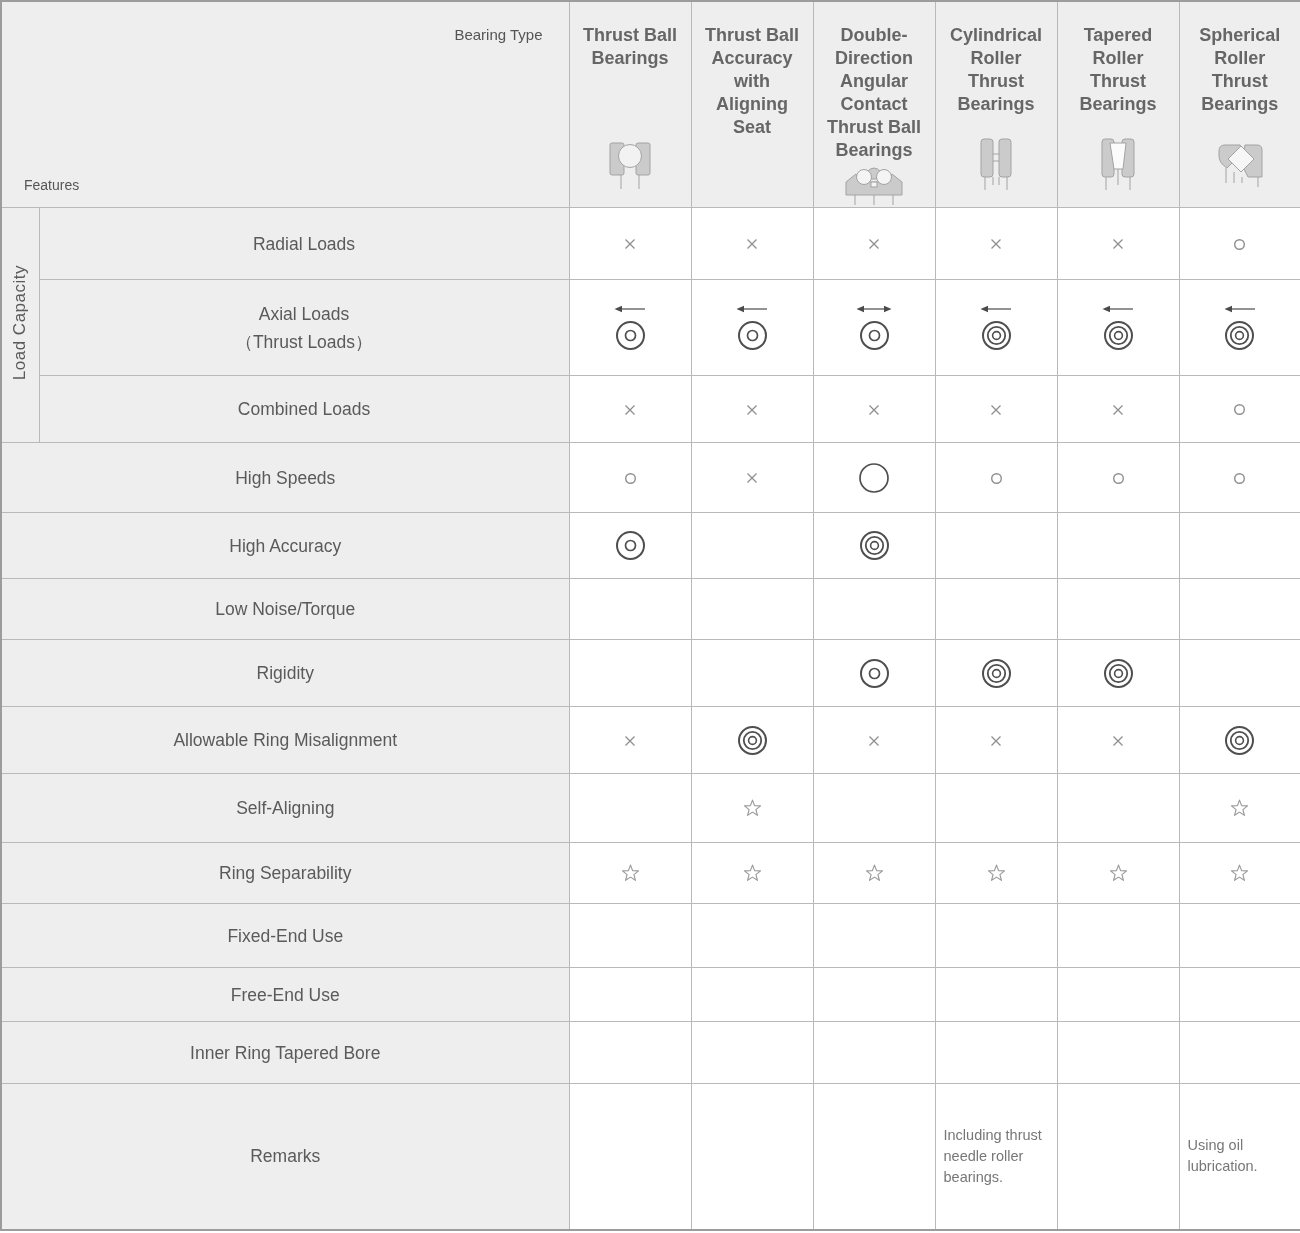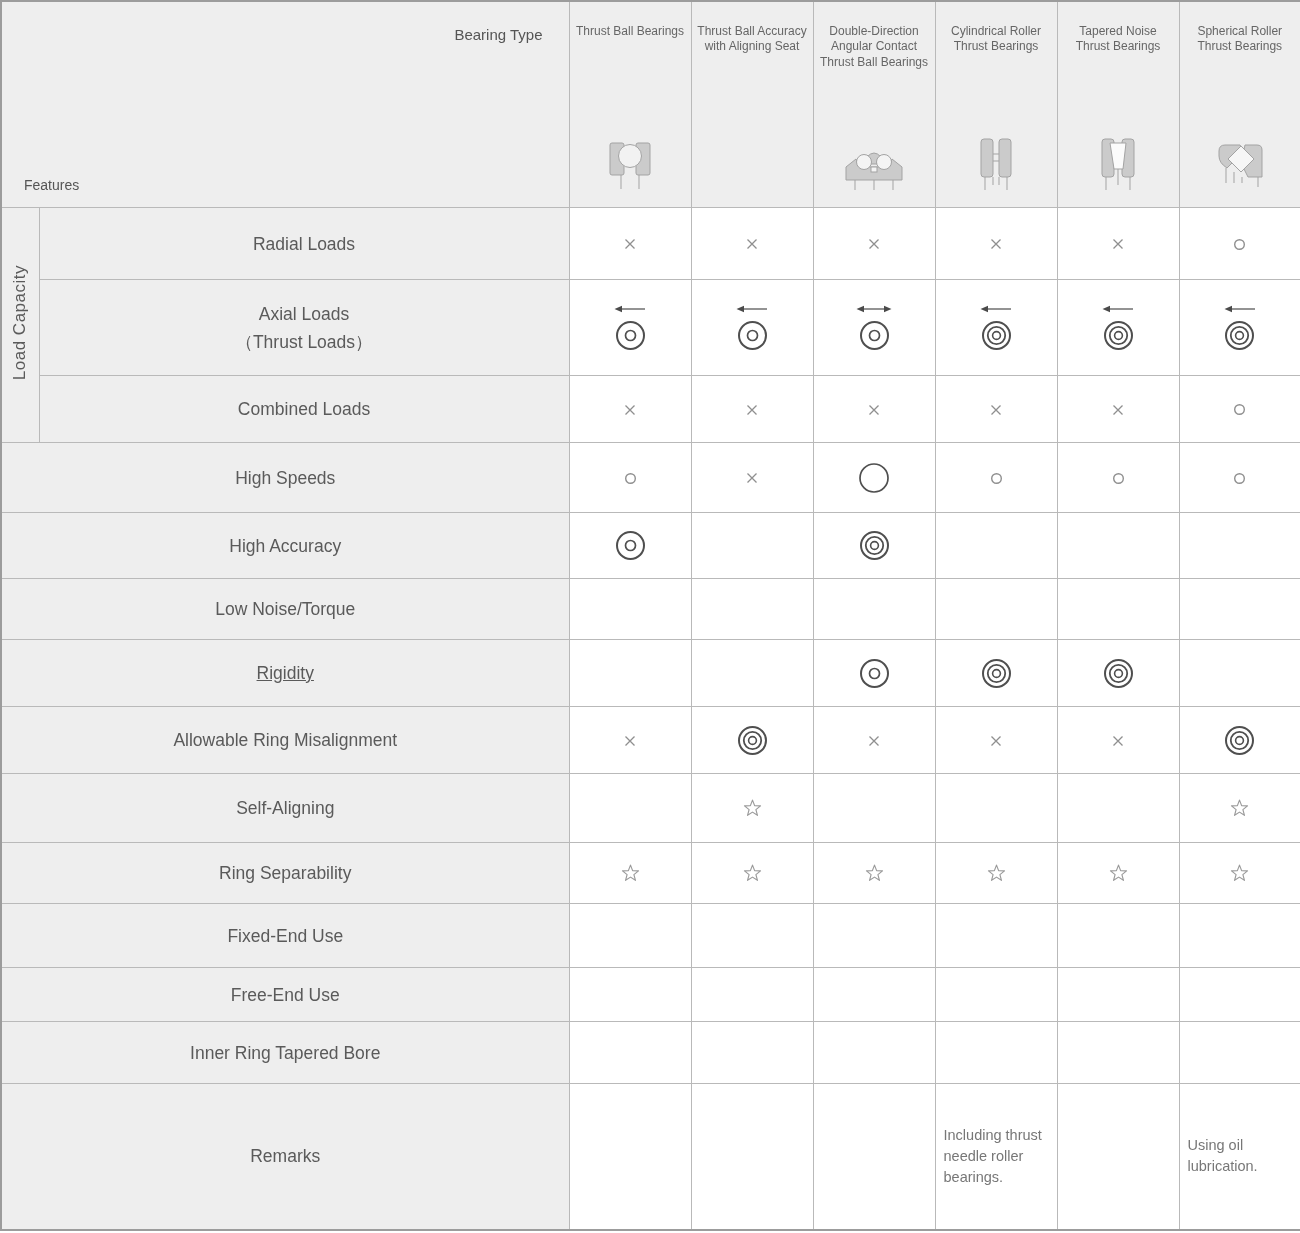--- a/index.html
+++ b/index.html
@@ -31,23 +31,24 @@
     position: absolute; bottom: 14px; left: 22px;
     font-size: 14px; color: #555;
   }
   th.colhead { background: #eeeeee; font-weight: normal; padding: 0; }
   .ch-wrap {
     display: flex; flex-direction: column; align-items: center;
     height: 205px; width: 100%;
   }
   .ch-label {
     padding: 22px 5px 0 5px;
-    font-size: 12px; line-height: 1.28; color: #666;
+    font-size: 18px; line-height: 1.28; color: #666;
     text-align: center;
     overflow-wrap: break-word;
+    font-weight: bold;
   }
   .ch-icon { margin-top: auto; margin-bottom: 14px; line-height: 0; }
   
   td.group {
     background: #eeeeee; text-align: center; padding: 0;
   }
   .group-text {
     writing-mode: vertical-rl;
     transform: rotate(180deg);
     font-size: 17px;
@@ -142,21 +143,21 @@
                   <line x1="12" y1="42" x2="12" y2="55"></line>
                   <line x1="34" y1="42" x2="34" y2="55"></line>
                   <line x1="20" y1="42" x2="20" y2="50"></line>
                   <line x1="26" y1="42" x2="26" y2="50"></line>
                 </g>
               </svg></div>
           </div>
         </th>
         <th class="colhead">
           <div class="ch-wrap">
-            <span class="ch-label">Tapered Noise Thrust Bearings</span>
+            <span class="ch-label">Tapered Roller Thrust Bearings</span>
             <div class="ch-icon"><svg width="46" height="58" viewBox="0 0 46 58">
                 <g stroke="#a3a3a3" stroke-width="1">
                   <rect x="7" y="4" width="12" height="38" rx="3" fill="#cbcbcb"></rect>
                   <rect x="27" y="4" width="12" height="38" rx="3" fill="#cbcbcb"></rect>
                   <path d="M15 8 L31 8 L28 34 L19 34 Z" fill="#fbfbfb"></path>
                   <line x1="11" y1="42" x2="11" y2="55"></line>
                   <line x1="35" y1="42" x2="35" y2="55"></line>
                   <line x1="23" y1="34" x2="23" y2="50"></line>
                 </g>
               </svg></div>
@@ -343,21 +344,21 @@
       </tr>
       <tr style="height: 61px;">
         <td class="rowlabel" colspan="2">Low Noise/Torque</td>
         <td class="sym"></td>
         <td class="sym"></td>
         <td class="sym"></td>
         <td class="sym"></td>
         <td class="sym"></td>
         <td class="sym"></td>
       </tr>
-      <tr style="height: 67px; text-decoration: underline;">
+      <tr style="height: 67px;">
         <td class="rowlabel" colspan="2">Rigidity</td>
         <td class="sym"></td>
         <td class="sym"></td>
         <td class="sym"><svg width="31" height="31" viewBox="0 0 31 31">
             <circle cx="15.5" cy="15.5" r="13.5" stroke="#4f4f4f" stroke-width="2" fill="none"></circle>
             <circle cx="15.5" cy="15.5" r="5" stroke="#4f4f4f" stroke-width="1.7" fill="none"></circle>
           </svg></td>
         <td class="sym"><svg width="31" height="31" viewBox="0 0 31 31">
             <circle cx="15.5" cy="15.5" r="13.5" stroke="#4f4f4f" stroke-width="2" fill="none"></circle>
             <circle cx="15.5" cy="15.5" r="8.7" stroke="#4f4f4f" stroke-width="1.8" fill="none"></circle>

